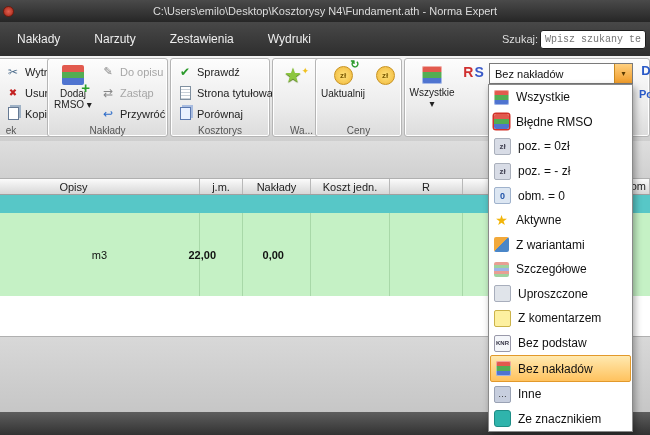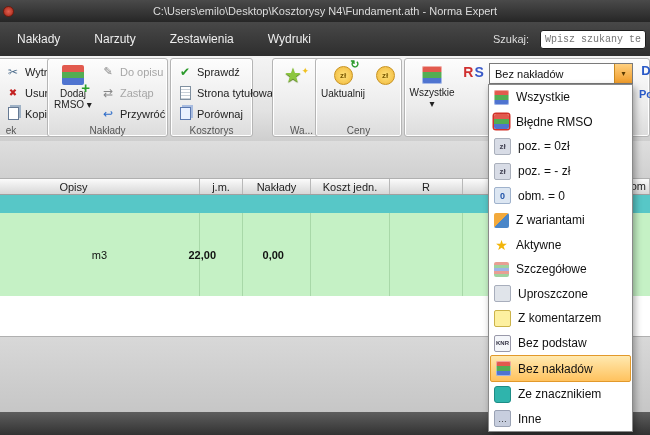--- a/index.html
+++ b/index.html
@@ -10,34 +10,34 @@
   #titlebar{position:absolute;left:0;top:0;width:650px;height:22px;
     background:linear-gradient(#4a4a4a,#262626);display:flex;align-items:center;justify-content:center;
     color:#dcdcdc;font-size:11px;}
   .close-dot{position:absolute;left:3px;top:6px;width:9px;height:9px;border-radius:50%;
     background:radial-gradient(#e26050,#a22516);border:1px solid #701a0e;}
 
   
   #menubar{position:absolute;left:0;top:22px;width:650px;height:34px;
     background:linear-gradient(#484848,#2e2e2e);display:flex;align-items:center;color:#eee;font-size:12px;}
   .menu-item{padding:0 17px;line-height:34px;cursor:default;}
-  .search-wrap{margin-left:auto;display:flex;align-items:center;gap:11px;padding-right:4px;}
+  .search-wrap{margin-left:auto;display:flex;align-items:center;gap:2px;padding-right:4px;}
   .search-label{font-size:11px;color:#ddd;}
   .searchbox{width:96px;height:17px;border:1px solid #1d1d1d;border-radius:3px;font-size:10px;
     padding:0 4px;color:#555;font-family:Liberation Mono, monospace;}
 
   
   #ribbon{position:absolute;left:0;top:56px;width:650px;height:85px;
     background:linear-gradient(#f4f4f4,#e2e2e2 65%,#cecece);border-bottom:1px solid #a8a8a8;}
   .rgroup{position:absolute;top:2px;height:79px;border:1px solid #b5b5b5;border-radius:3px;
     background:linear-gradient(#fdfdfd,#ececec 60%,#dcdcdc);box-shadow:inset 0 0 0 1px #fff;box-sizing:border-box;}
   .rgroup-label{position:absolute;bottom:0px;left:0;width:100%;text-align:center;font-size:10px;color:#555;}
   .g-clipboard{left:-30px;width:82px;}
   .g-naklady{left:47px;width:121px;}
-  .g-kosztorys{left:170px;width:83px;}
+  .g-kosztorys{left:170px;width:100px;}
   .g-warianty{left:272px;width:59px;}
   .g-ceny{left:315px;width:87px;}
   .g-filter{left:404px;width:246px;}
 
   .btn-col{position:absolute;top:2px;display:flex;flex-direction:column;}
   .sbtn{display:flex;align-items:center;gap:5px;height:21px;padding:0 3px;font-size:11px;color:#222;white-space:nowrap;}
   .sbtn.disabled{color:#a6a6a6;}
   .sbtn .ic{width:14px;flex:none;display:flex;align-items:center;justify-content:center;}
 
   .bigbtn{position:absolute;display:flex;flex-direction:column;align-items:center;
@@ -308,26 +308,26 @@
     </div>
     <div class="dd-item">
       <span class="dd-icon" data-icon="zl"></span>
       <span>poz. = - zł</span>
     </div>
     <div class="dd-item">
       <span class="dd-icon" data-icon="obm"></span>
       <span>obm. = 0</span>
     </div>
     <div class="dd-item">
+      <span class="dd-icon" data-icon="star"></span>
+      <span>Aktywne</span>
+    </div>
+    <div class="dd-item">
       <span class="dd-icon" data-icon="variants"></span>
       <span>Z wariantami</span>
-    </div>
-    <div class="dd-item">
-      <span class="dd-icon" data-icon="star"></span>
-      <span>Aktywne</span>
     </div>
     <div class="dd-item">
       <span class="dd-icon" data-icon="detailed"></span>
       <span>Szczegółowe</span>
     </div>
     <div class="dd-item">
       <span class="dd-icon" data-icon="simple"></span>
       <span>Uproszczone</span>
     </div>
     <div class="dd-item">
@@ -336,22 +336,22 @@
     </div>
     <div class="dd-item">
       <span class="dd-icon" data-icon="knr"></span>
       <span>Bez podstaw</span>
     </div>
     <div class="dd-item selected">
       <span class="dd-icon" data-icon="rms"></span>
       <span>Bez nakładów</span>
     </div>
     <div class="dd-item">
+      <span class="dd-icon" data-icon="other"></span>
+      <span>Inne</span>
+    </div>
+    <div class="dd-item">
       <span class="dd-icon" data-icon="tag"></span>
       <span>Ze znacznikiem</span>
     </div>
-    <div class="dd-item">
-      <span class="dd-icon" data-icon="other"></span>
-      <span>Inne</span>
-    </div>
   </div>
 
 </div>
 
 </body></html>

